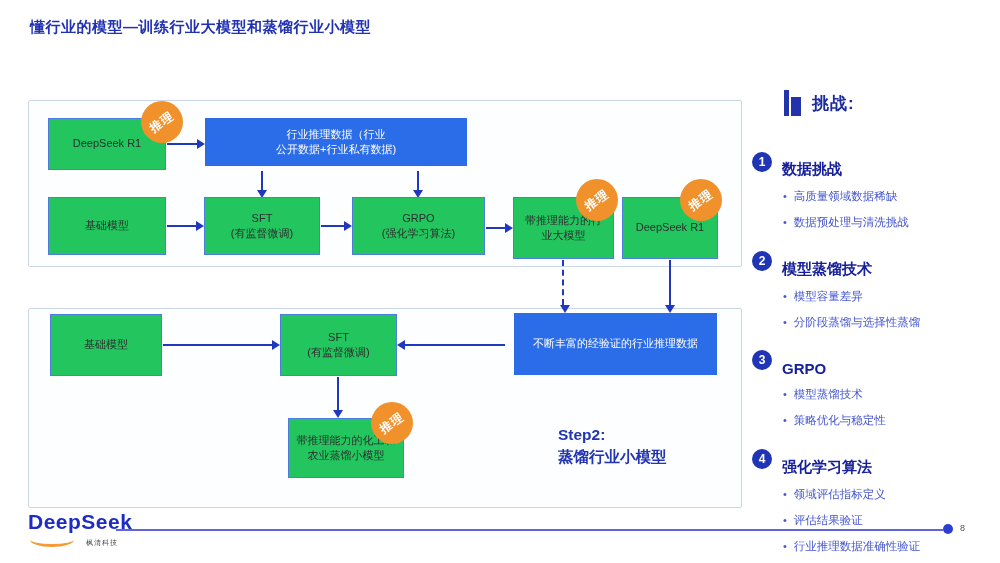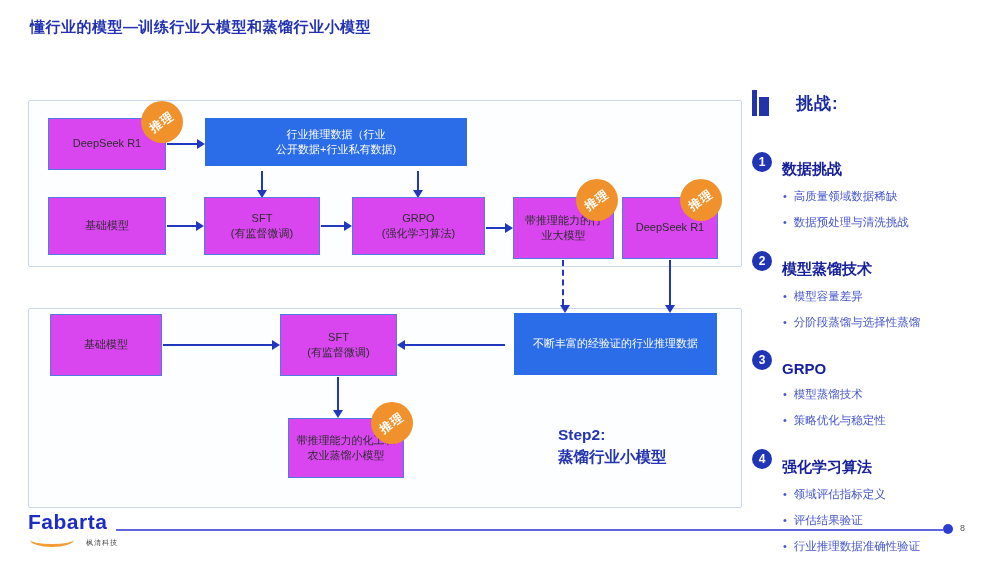--- a/index.html
+++ b/index.html
@@ -5,21 +5,21 @@
   html,body{margin:0;padding:0;background:#ffffff;}
   body{font-family:"Liberation Sans","DejaVu Sans",sans-serif;}
   .slide{position:relative;width:1000px;height:563px;background:#ffffff;overflow:hidden;}
 
   .title{position:absolute;left:30px;top:18px;font-size:15px;font-weight:bold;color:#2131b2;letter-spacing:0.5px;}
 
   .panel{position:absolute;background:#fdfeff;border:1px solid #ccd7ea;border-radius:2px;}
   .panel1{left:28px;top:100px;width:712px;height:165px;}
   .panel2{left:28px;top:308px;width:712px;height:198px;}
 
-  .fbox{position:absolute;background:#d946ef;border:1px solid #4f7ce0;display:flex;align-items:center;justify-content:center;
+  .fbox{position:absolute;background:#22c55e;border:1px solid #4f7ce0;display:flex;align-items:center;justify-content:center;
         text-align:center;font-size:11px;color:#2e2e2e;white-space:pre-line;line-height:1.4;z-index:2;box-sizing:border-box;}
   .fbox.solid{background:#2b6ce8;border-color:#2b6ce8;color:#ffffff;}
 
   .step{position:absolute;font-weight:bold;color:#2435b2;font-size:15.5px;white-space:pre-line;line-height:1.4;z-index:2;}
 
   .arrow-h{position:absolute;height:2px;background:#2038c0;z-index:1;}
   .arrow-h::after{content:'';position:absolute;right:-8px;top:-4px;border-left:8px solid #2038c0;
                   border-top:5px solid transparent;border-bottom:5px solid transparent;}
   .arrow-h.to-left::after{display:none;}
   .arrow-h.to-left::before{content:'';position:absolute;left:-8px;top:-4px;border-right:8px solid #2038c0;
@@ -28,21 +28,21 @@
   .arrow-v::after{content:'';position:absolute;bottom:-8px;left:-4px;border-top:8px solid #2038c0;
                   border-left:5px solid transparent;border-right:5px solid transparent;}
   .arrow-v.dashed{background:none;border-left:2px dashed #2038c0;}
   .arrow-v.dashed::after{left:-4.5px;}
 
   .badge{position:absolute;width:42px;height:42px;border-radius:50%;background:#f0912b;z-index:4;
          display:flex;align-items:center;justify-content:center;}
   .badge span{color:#ffffff;font-size:12px;font-weight:bold;transform:rotate(-35deg);letter-spacing:1px;}
 
   .challenges{position:absolute;left:752px;top:90px;width:246px;}
-  .ch-header{display:flex;align-items:center;gap:27px;margin-bottom:28px;}
+  .ch-header{display:flex;align-items:center;gap:11px;margin-bottom:28px;margin-left:32px;}
   .ch-icon{position:relative;width:17px;height:26px;}
   .ch-icon .bar-thin{position:absolute;left:0;top:0;width:5px;height:26px;background:#2233ac;}
   .ch-icon .bar-thick{position:absolute;left:7px;top:7px;width:10px;height:19px;background:#2233ac;}
   .ch-header-text{font-size:17px;font-weight:bold;color:#1c2b9e;letter-spacing:1px;}
   .ch-section{margin-bottom:14px;}
   .ch-head-row{display:flex;align-items:center;gap:10px;margin-bottom:10px;}
   .ch-num{width:20px;height:20px;border-radius:50%;background:#1f35b5;color:#ffffff;font-size:12px;font-weight:bold;
           display:flex;align-items:center;justify-content:center;flex:0 0 auto;}
   .ch-title{font-size:15px;font-weight:bold;color:#16209a;margin-top:16px;}
   .ch-bullets{margin-left:31px;}
@@ -193,21 +193,21 @@
           </div>
         <div class="ch-bullet">
             <span class="dot">•</span>
             <span>行业推理数据准确性验证</span>
           </div>
       </div>
     </div>
   </div>
 
   <div class="footer-logo">
-    <div class="logo-text">Fabarta</div>
+    <div class="logo-text">DeepSeek</div>
     <div class="logo-swoosh"></div>
     <div class="logo-sub">枫清科技</div>
   </div>
   <div class="footer-line"></div>
   <div class="footer-dot"></div>
   <div class="page-num">8</div>
 
 </div>
 
 </body></html>

